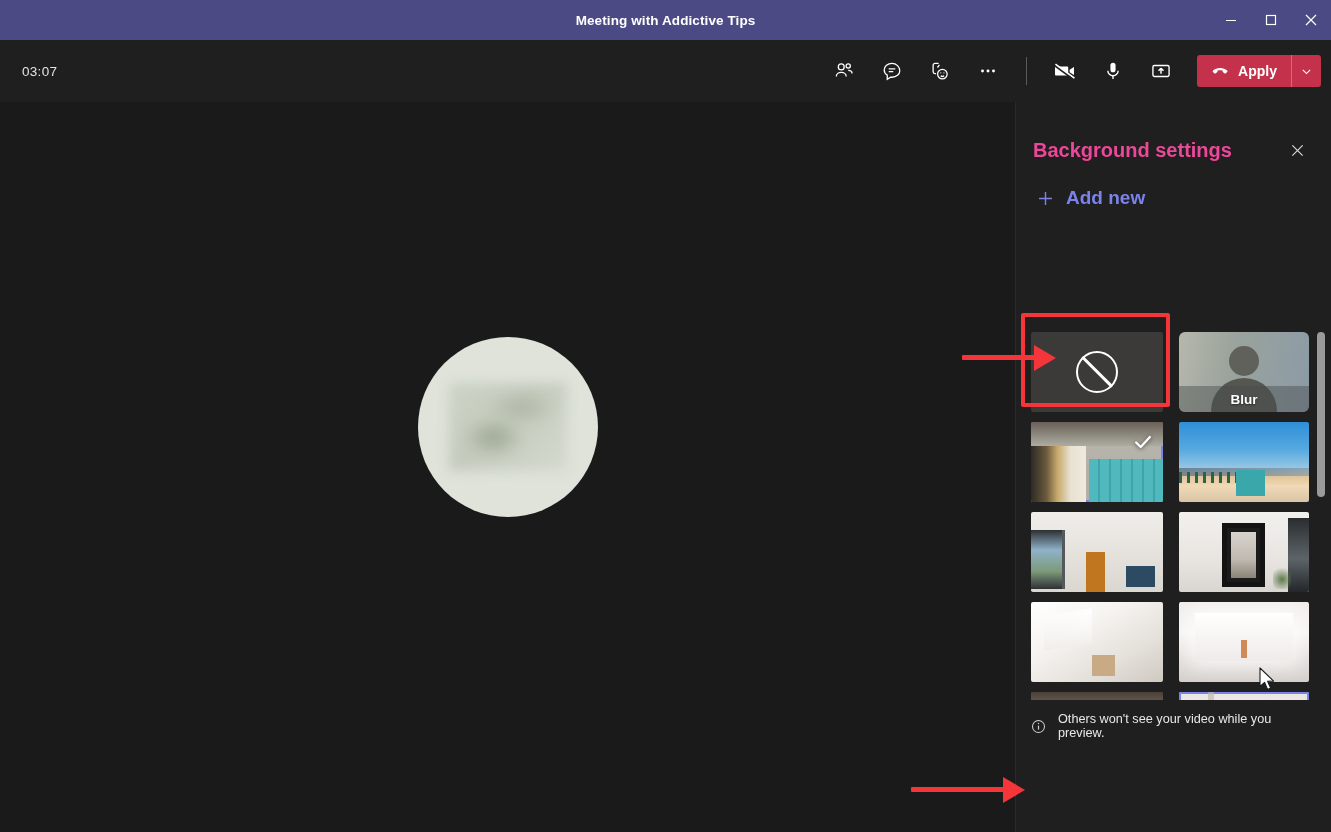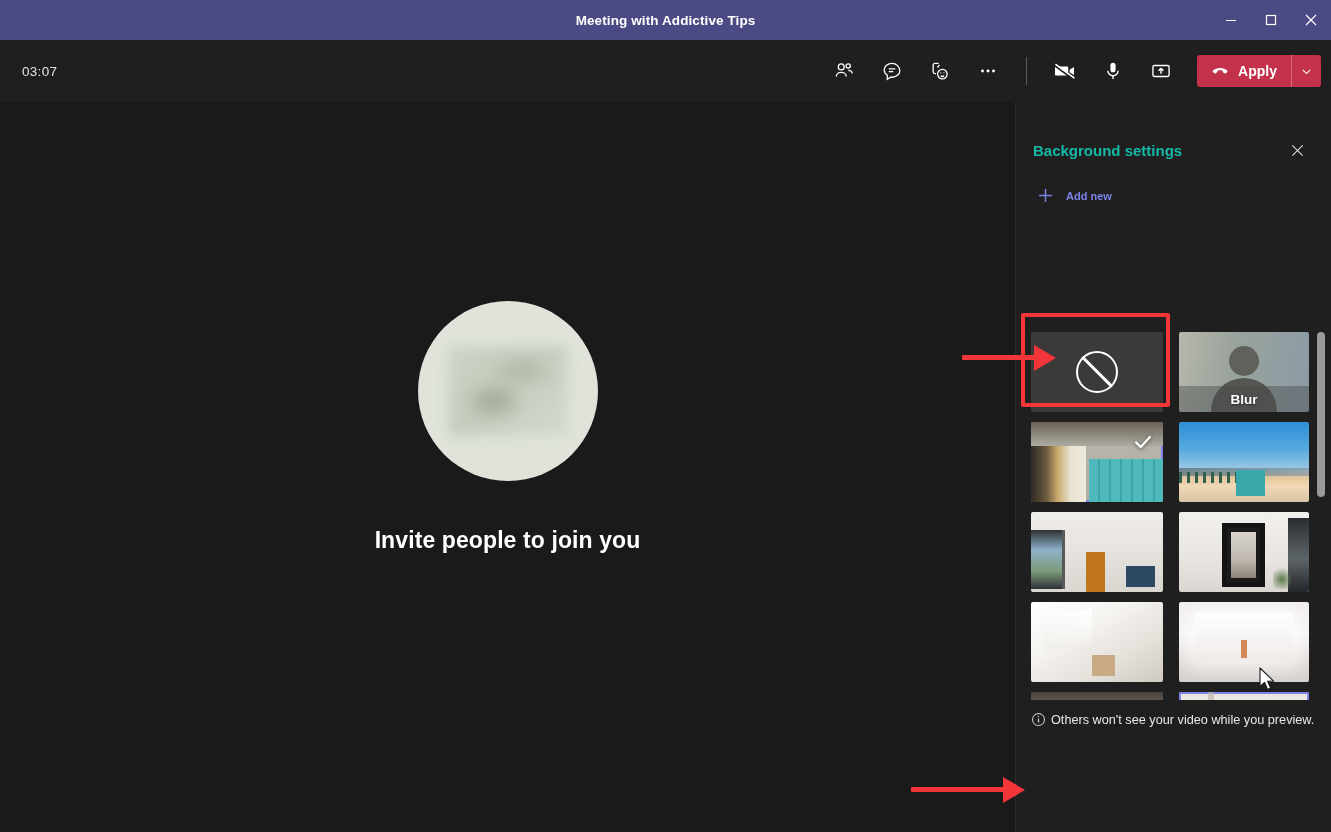--- a/index.html
+++ b/index.html
@@ -91,27 +91,27 @@
   
   .panel {
     position: absolute; left: 1015px; top: 102px; width: 316px; height: 730px;
     background: #201f1f;
     border-left: 1px solid #2b2a2a;
   }
   .panel-head {
     display: flex; align-items: center; justify-content: space-between;
     padding: 36px 22px 0 17px;
   }
-  .panel-title { color: #14b8a6; font-size: 15px; font-weight: 700; }
+  .panel-title { color: #ec4899; font-size: 20px; font-weight: 700; }
   .panel-close { color: #d6d6d6; display: flex; align-items: center; justify-content: center;
     width: 24px; height: 24px; border-radius: 3px; }
 
   .add-new {
     display: flex; align-items: center; gap: 12px;
-    margin: 22px 0 0 17px; color: #7b83eb; font-size: 11px; font-weight: 600;
+    margin: 22px 0 0 17px; color: #7b83eb; font-size: 19px; font-weight: 600;
     width: fit-content; padding: 3px 4px; border-radius: 3px;
   }
   .plus-icon { color: #7b83eb; display: flex; }
 
   .thumb-scroll {
     position: absolute; left: 0; top: 218px; width: 316px; height: 482px;
     overflow: hidden;
   }
   .thumb-grid {
     display: grid; grid-template-columns: 132px 130px; column-gap: 16px; row-gap: 10px;
@@ -129,20 +129,21 @@
     width: 42px; height: 42px; border-radius: 50%; border: 2.5px solid #ffffff;
     position: relative;
   }
   .none-glyph::after {
     content: ""; position: absolute; left: 50%; top: -2px; width: 2.5px; height: 42px;
     background: #ffffff; transform: translateX(-50%) rotate(-45deg); transform-origin: center;
   }
   .thumb-blur {
     background: linear-gradient(100deg, #b7b8ac 0%, #9aa39c 40%, #8b9aa6 100%);
     position: relative;
+    border-radius: 6px;
   }
   .thumb-blur .b-head {
     position: absolute; left: 50%; top: 14px; transform: translateX(-50%);
     width: 30px; height: 30px; border-radius: 50%; background: #56564f; opacity: .85;
   }
   .thumb-blur .b-body {
     position: absolute; left: 50%; top: 46px; transform: translateX(-50%);
     width: 66px; height: 46px; border-radius: 33px 33px 0 0; background: #4e4e48; opacity: .9;
   }
   .thumb-blur .b-floor {
@@ -343,21 +344,21 @@
     position: absolute; left: 0; top: 2px; width: 8px; height: 165px;
     background: #9a9a9a; border-radius: 4px;
   }
 
   
   .panel-footer {
     position: absolute; left: 0; bottom: 0; width: 316px; height: 132px;
     background: #201f1f; padding: 0 15px;
   }
   .note {
-    display: flex; align-items: center; gap: 5px;
+    display: flex; align-items: center; gap: 12px;
     padding-top: 12px; color: #e8e8e8; font-size: 12.7px;
   }
   .note-icon { color: #d0d0d0; display: flex; flex: 0 0 auto; }
   .btn-preview {
     display: flex; align-items: center; justify-content: center;
     width: 281px; height: 32px; margin-top: 12px;
     border: 1px solid #585757; background: #2b2a2a; border-radius: 3px;
     color: #ffffff; font-size: 14px; font-weight: 700;
   }
   .btn-apply {
@@ -492,21 +493,20 @@
 
     </div>
   </div>
 
   <div class="stage">
     <div class="avatar-wrap">
       <div class="avatar">
         <div class="avatar-inner"></div>
       </div>
     </div>
-    <div class="stage-caption">Invite people to join you</div>
   </div>
 
   <div class="panel">
 
     <div class="panel-head">
       <div class="panel-title">Background settings</div>
       <div class="panel-close">
         <svg width="15" height="15" viewBox="0 0 16 16" fill="none" stroke="currentColor" stroke-width="1.3">
           <path d="M2.5 2.5 L13.5 13.5 M13.5 2.5 L2.5 13.5"></path>
         </svg>

